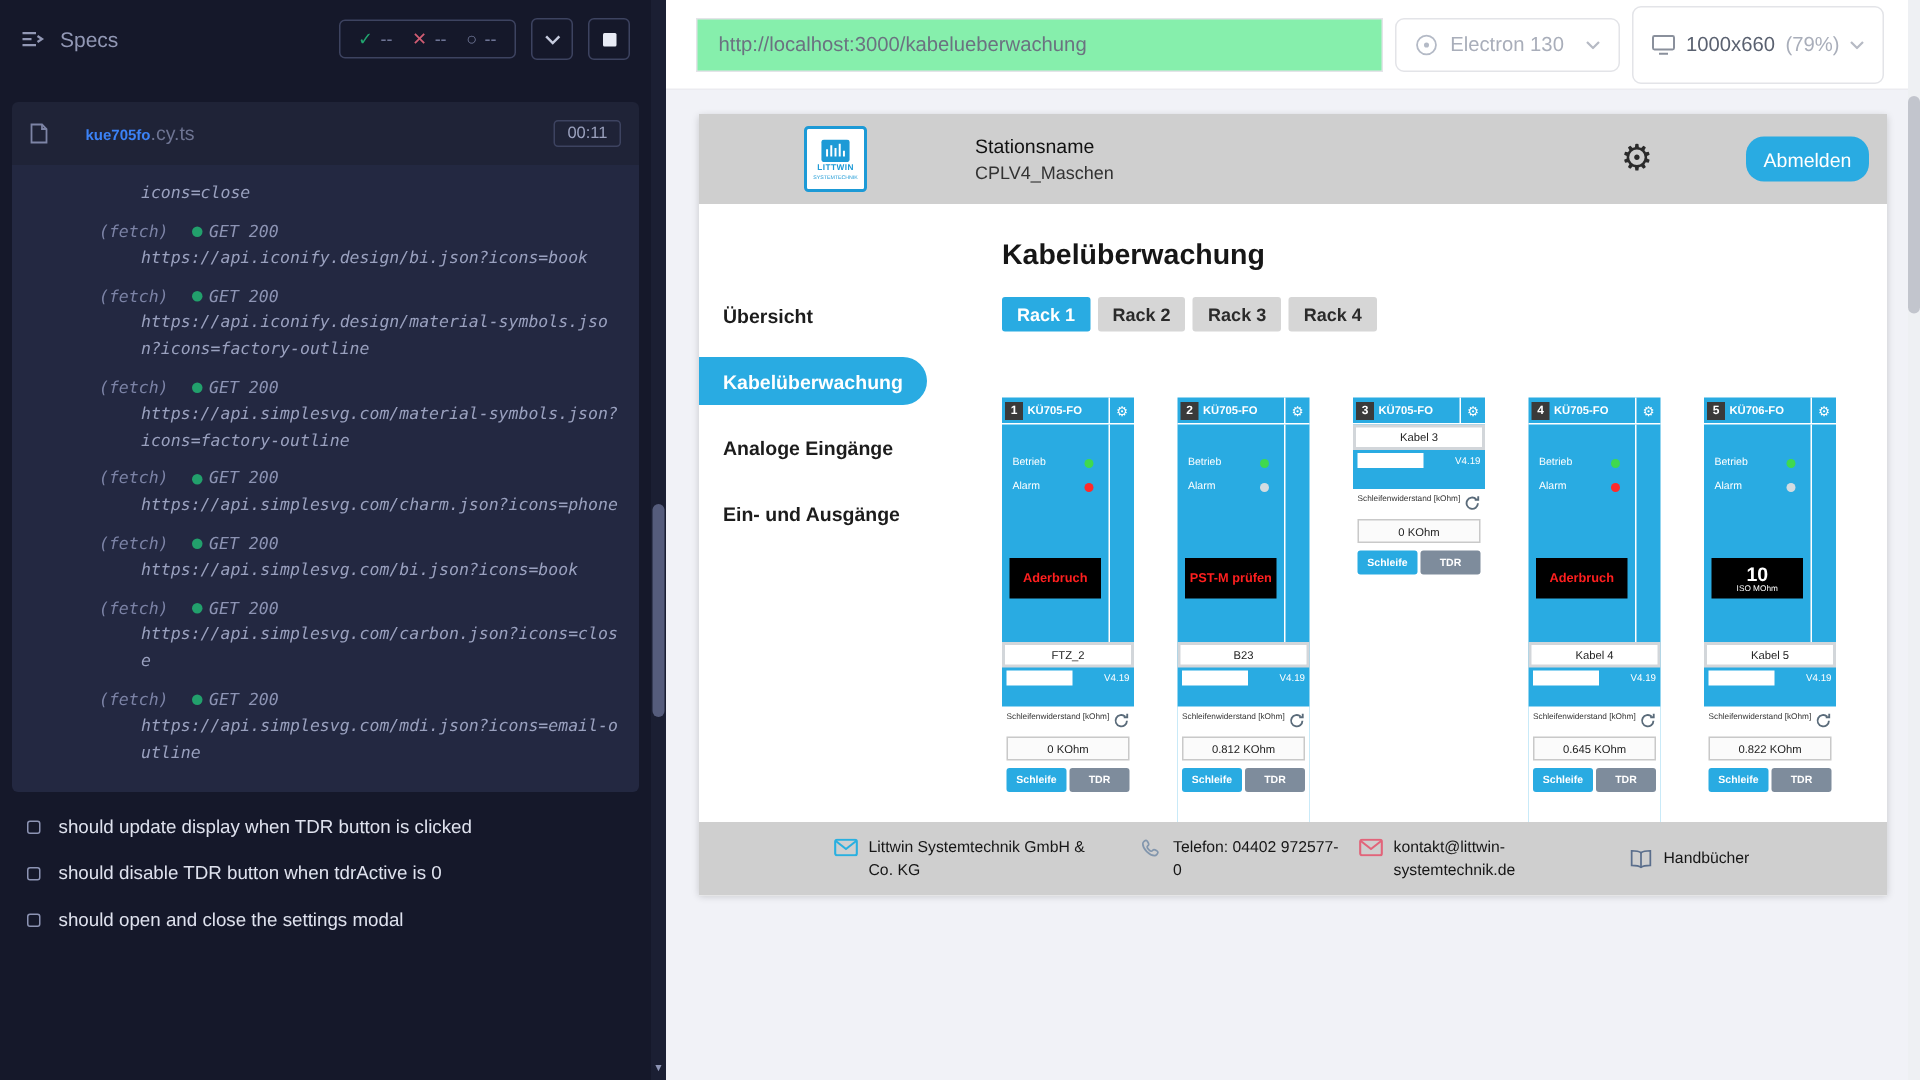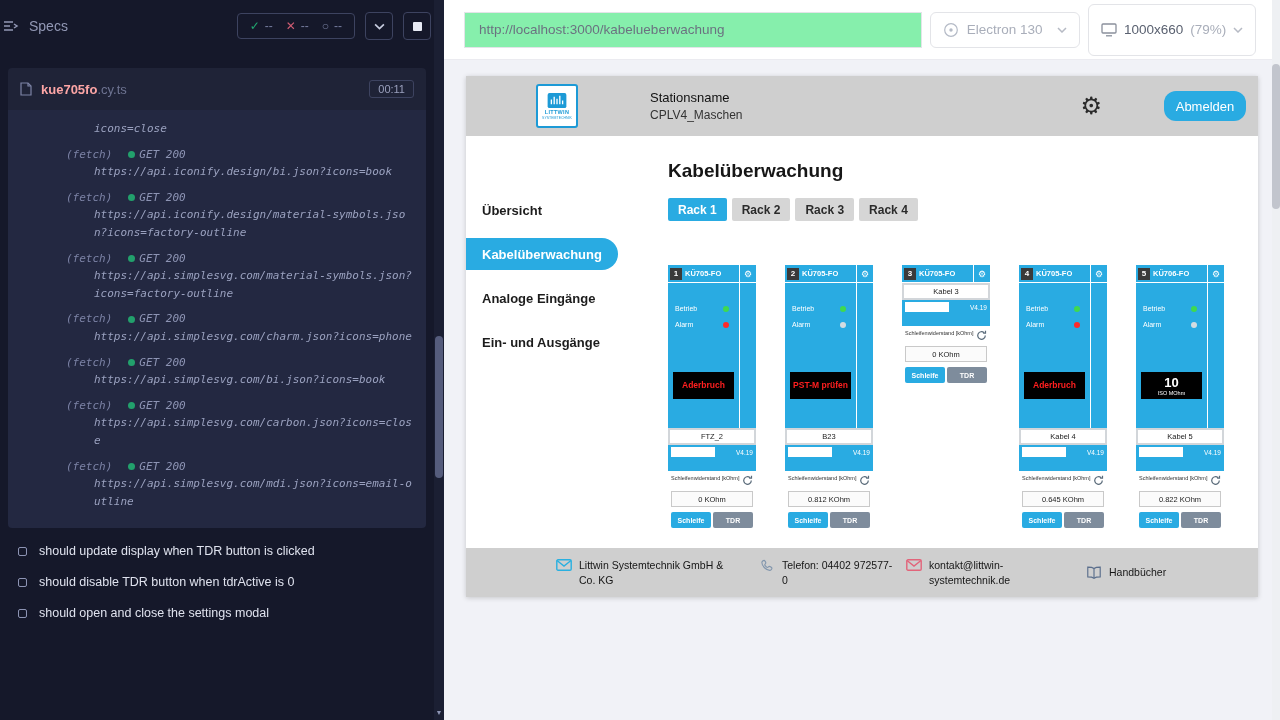--- a/index.html
+++ b/index.html
@@ -3,34 +3,34 @@
 <meta charset="utf-8">
 <style>
   * { margin:0; padding:0; box-sizing:border-box; }
   html,body { width:1280px; height:720px; overflow:hidden; }
   body { font-family:"Liberation Sans", sans-serif; }
   .screen { width:1280px; height:720px; display:flex; background:#f1f2f7; overflow:hidden; }
 
   
   .cy { width:444px; flex-shrink:0; position:relative; background:#15182a; color:#8a90ac; }
   .cy-inner { position:absolute; left:0; top:0; right:10px; bottom:0; overflow:hidden; }
-  .cy-top { height:52px; display:flex; align-items:center; padding:0 3px; gap:10px; }
+  .cy-top { height:52px; display:flex; align-items:center; padding:0 14px; gap:10px; }
   .cy-title { font-size:14px; color:#9298b5; }
   .specs-menu-ic { color:#9298b5; display:flex; }
   .cy-stats { margin-left:auto; display:flex; align-items:center; gap:13px; border:1px solid #3d4360; border-radius:4px; padding:5px 12px; font-size:12px; color:#767d9e; }
   .stat { display:flex; gap:5px; align-items:center; }
   .stat .ic { font-size:12px; }
   .ic-pass { color:#21a56f; } .ic-fail { color:#d15d73; } .ic-skip { color:#767d9e; }
   .cy-btn { width:28px; height:28px; border:1px solid #3d4360; border-radius:4px; display:flex; align-items:center; justify-content:center; color:#c7ccdf; cursor:pointer; flex-shrink:0; }
   .stop-sq { width:9px; height:9px; background:#e8ebf5; border-radius:1px; font-size:0; }
 
   .cy-run { margin:16px 8px 0 8px; }
   .cy-spec { height:42px; background:#1f2337; display:flex; align-items:center; padding:0 12px; gap:9px; border-radius:4px 4px 0 0; }
   .doc-ic { color:#7d84a6; display:flex; }
-  .spec-name { color:#fca5a5; font-size:13px; font-weight:bold; }
+  .spec-name { color:#3b82f6; font-size:10px; font-weight:bold;margin-left:16px; }
   .spec-ext { color:#6e7492; font-size:13px; }
   .spec-timer { margin-left:auto; border:1px solid #3d4360; color:#9aa0bd; font-size:11px; padding:2px 8px; border-radius:3px; }
 
   .cy-log { background:#232841; padding:10px 0 10px 0; border-radius:0 0 4px 4px;
             font-family:"DejaVu Sans Mono", monospace; font-style:italic; font-size:11px;
             line-height:1.6; color:#8d94b4; }
   .log-frag { padding-left:86px; margin-bottom:8px; color:#9aa1bf; }
   .log-entry { padding-left:58px; padding-right:14px; margin-bottom:8px; cursor:pointer; }
   .log-line1 { display:flex; align-items:center; }
   .log-src { color:#7c83a6; margin-right:16px; }

